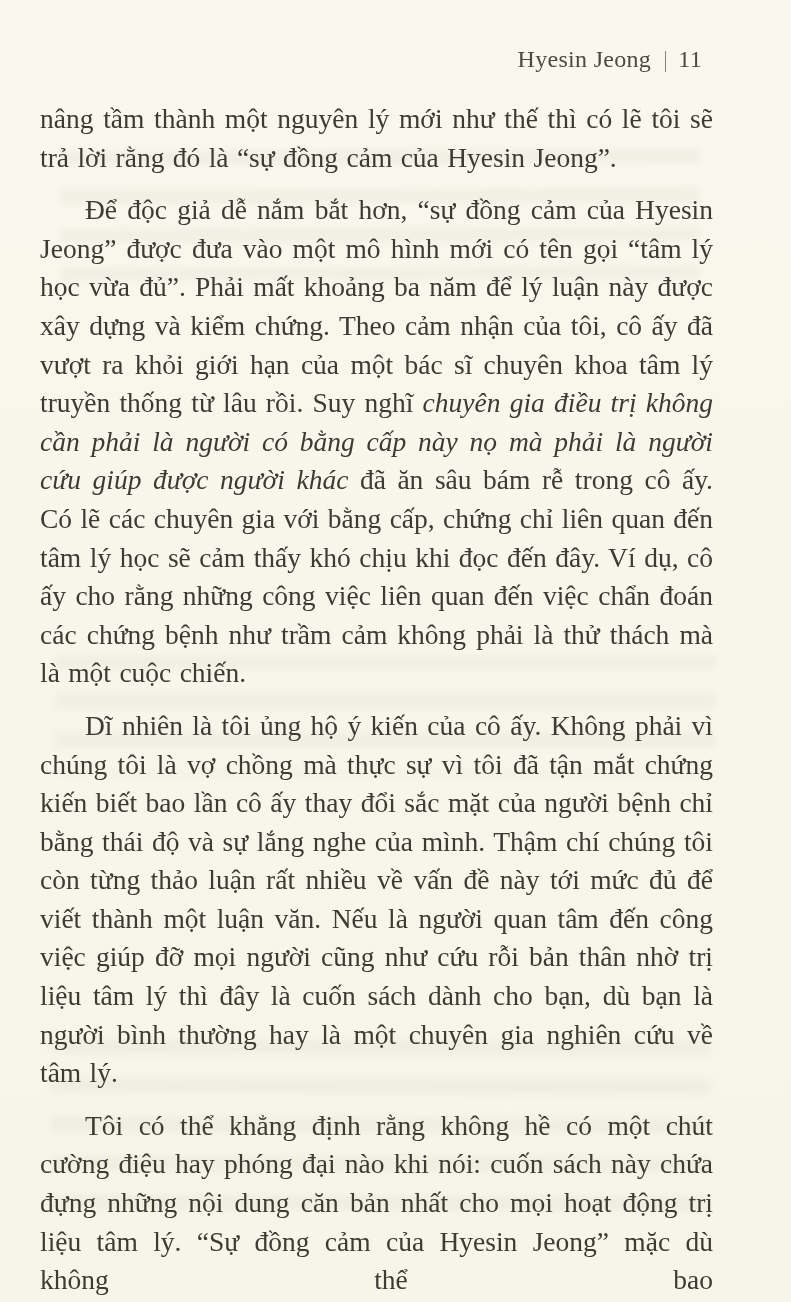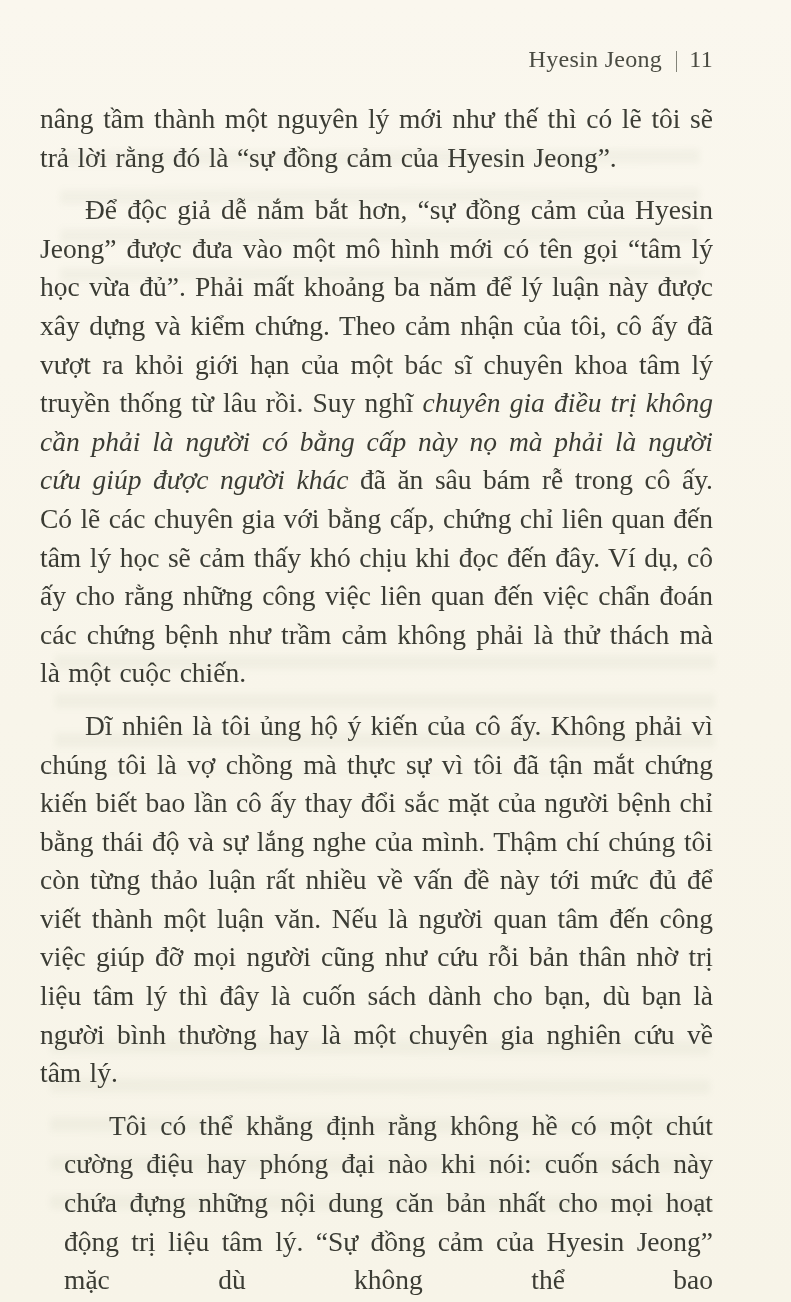--- a/index.html
+++ b/index.html
@@ -34,21 +34,21 @@
   .bleed-a { left: 60px; top: 150px;  width: 640px; height: 130px; transform: rotate(-0.2deg); }
   .bleed-b { left: 55px; top: 655px;  width: 660px; height: 120px; }
   .bleed-c { left: 50px; top: 1040px; width: 660px; height: 170px; transform: rotate(0.15deg); }
 
   .page-header {
     position: relative;
     text-align: right;
     font-size: 24px;
     line-height: 30px;
     color: #4a4b42;
-    margin: 0 0 26px 0;
+    margin: 0 11px 26px 0;
     letter-spacing: 0.3px;
   }
   .page-header .divider {
     display: inline-block;
     margin: 0 10px 0 12px;
     color: #6d6e63;
     font-weight: 400;
     transform: scaleX(0.7);
     vertical-align: baseline;
   }
@@ -60,21 +60,21 @@
     margin: 0 0 14px 0;
     font-size: 27.5px;
     line-height: 38.6px;
     text-align: justify;
     text-indent: 45px;
     word-spacing: 1.5px;
     color: #3b3c34;
     font-family: Liberation Serif, serif;
   }
   .body-text p.no-indent { text-indent: 0; }
-  .body-text p.justify-last { text-align-last: justify; margin-left: 24px; }
+  .body-text p.justify-last { text-align-last: justify; }
   .body-text em { font-style: italic; }
 </style>
 </head>
 <body>
 
 <div class="page">
 
   <div class="bleed bleed-a"></div>
   <div class="bleed bleed-b"></div>
   <div class="bleed bleed-c"></div>

